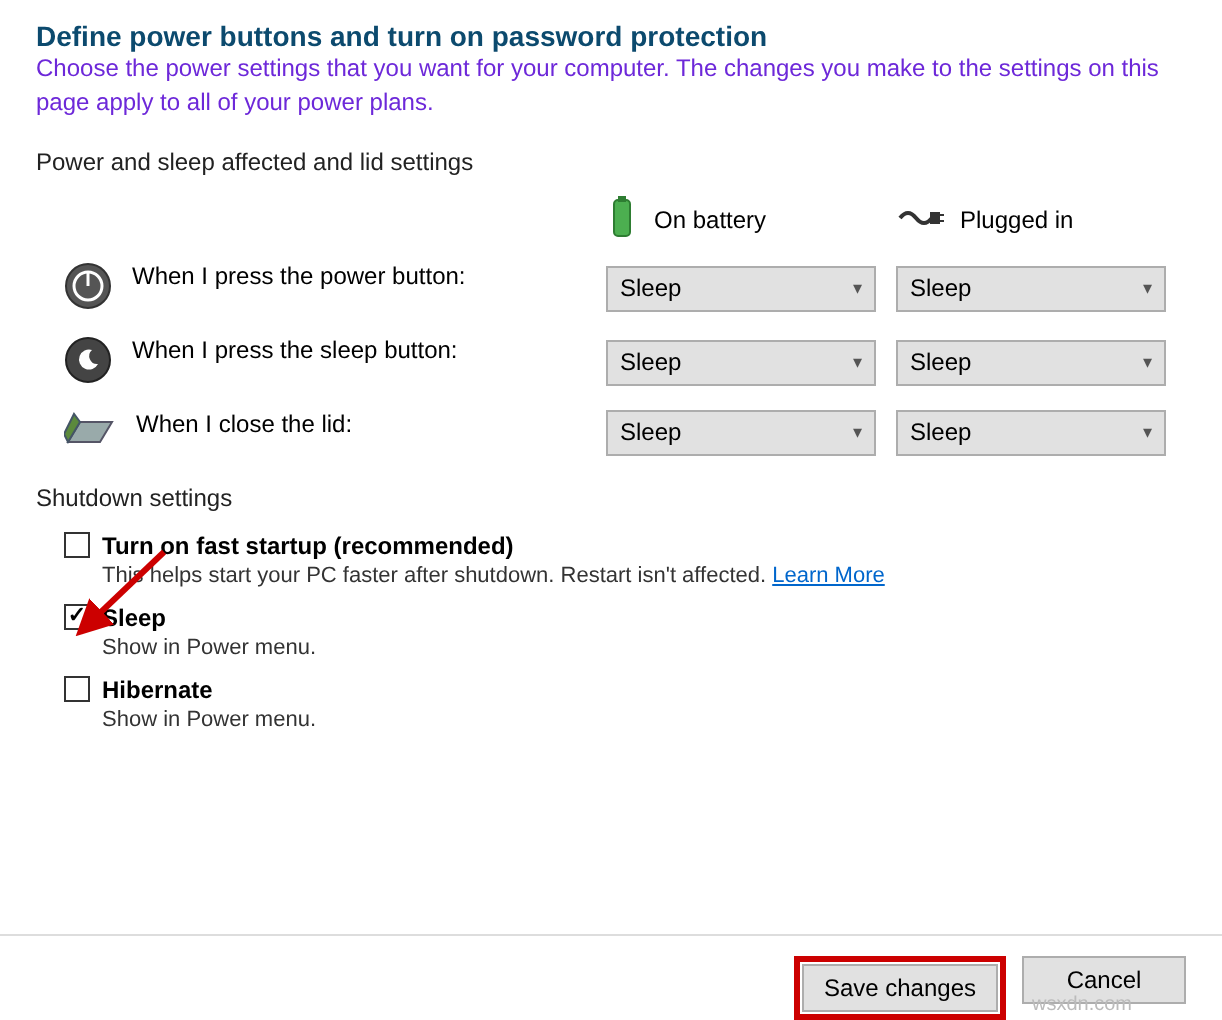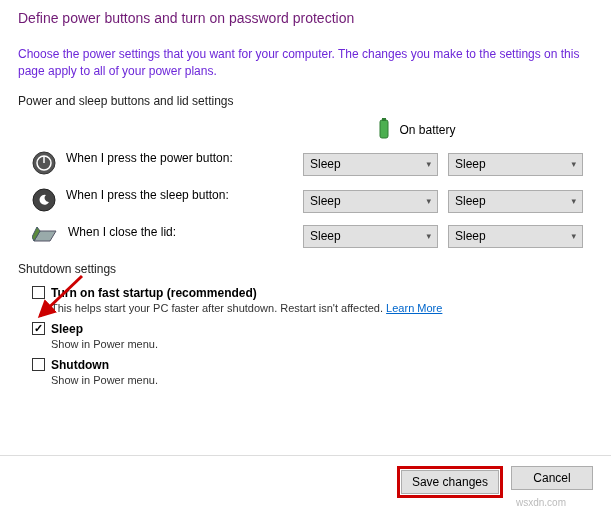--- a/index.html
+++ b/index.html
@@ -9,23 +9,23 @@
       color: #000;
       background: #fff;
       width: 611px;
       height: 510px;
       position: relative;
       overflow: hidden;
     }
     .container { padding: 10px 18px; }
     .title {
       font-size: 14px;
-      color: #701a75;
-      margin-bottom: 20px;
-      font-weight: 400;
+      color: #0c4a6e;
+      margin-bottom: 0;
+      font-weight: 700;
     }
     .subtitle {
       font-size: 12px;
       color: #6d28d9;
       line-height: 1.4;
       margin-bottom: 14px;
     }
     .section-label {
       font-size: 12px;
       color: #222;
@@ -112,21 +112,21 @@
       color: #333;
       margin-top: 2px;
     }
     .learn-link {
       color: #0066cc;
       text-decoration: underline;
       cursor: pointer;
     }
     .button-bar {
       position: absolute;
-      bottom: 12px;
+      bottom: 0;
       left: 0;
       right: 0;
       border-top: 1px solid #ddd;
       padding: 10px 18px 0 0;
       display: flex;
       justify-content: flex-end;
       gap: 8px;
     }
     .btn {
       height: 24px;
@@ -152,32 +152,43 @@
     
     .icon { display: inline-block; flex-shrink: 0; }
   </style>
 </head>
 <body>
 
 <div class="container">
   <div class="title">Define power buttons and turn on password protection</div>
   <div class="subtitle">Choose the power settings that you want for your computer. The changes you make to the settings on this page apply to all of your power plans.</div>
 
-  <div class="section-label">Power and sleep buttons and lid settings</div>
+  <div class="section-label">Power and sleep affected and lid settings</div>
 
   <div class="col-headers">
     <div class="spacer"></div>
     <div class="col-head">
       <span class="icon">
         <svg width="16" height="22" viewBox="0 0 16 22">
             <rect x="4" y="2" width="8" height="18" rx="2" fill="#4caf50" stroke="#2e7d32"></rect>
             <rect x="6" y="0" width="4" height="3" fill="#2e7d32"></rect>
           </svg>
       </span>
       <span>On battery</span>
+    </div>
+    <div class="col-head">
+      <span class="icon">
+        <svg width="24" height="14" viewBox="0 0 24 14">
+            <path d="M2 7 Q6 2 10 7 T18 7" stroke="#333" stroke-width="2" fill="none"></path>
+            <rect x="17" y="4" width="5" height="6" fill="#333"></rect>
+            <rect x="22" y="5" width="2" height="1" fill="#333"></rect>
+            <rect x="22" y="8" width="2" height="1" fill="#333"></rect>
+          </svg>
+      </span>
+      <span>Plugged in</span>
     </div>
   </div>
 
   <div class="grid-row">
     <div class="row-label">
       <span class="icon">
         <svg width="24" height="24" viewBox="0 0 24 24">
             <circle cx="12" cy="12" r="11" fill="#555" stroke="#333"></circle>
             <circle cx="12" cy="12" r="7" fill="none" stroke="#fff" stroke-width="1.5"></circle>
             <line x1="12" y1="5" x2="12" y2="12" stroke="#fff" stroke-width="1.5"></line>
@@ -252,21 +263,21 @@
       <div class="setting-head">
         <span class="chk checked"></span>
         <span class="setting-title">Sleep</span>
       </div>
       <div class="setting-desc">Show in Power menu.</div>
     </div>
 
     <div class="setting-item">
       <div class="setting-head">
         <span class="chk"></span>
-        <span class="setting-title">Shutdown</span>
+        <span class="setting-title">Hibernate</span>
       </div>
       <div class="setting-desc">Show in Power menu.</div>
     </div>
 
   </div>
 </div>
 
 <svg class="arrow-overlay" width="60" height="50">
   <defs>
       <marker id="ah" markerWidth="6" markerHeight="6" refX="5" refY="3" orient="auto">

